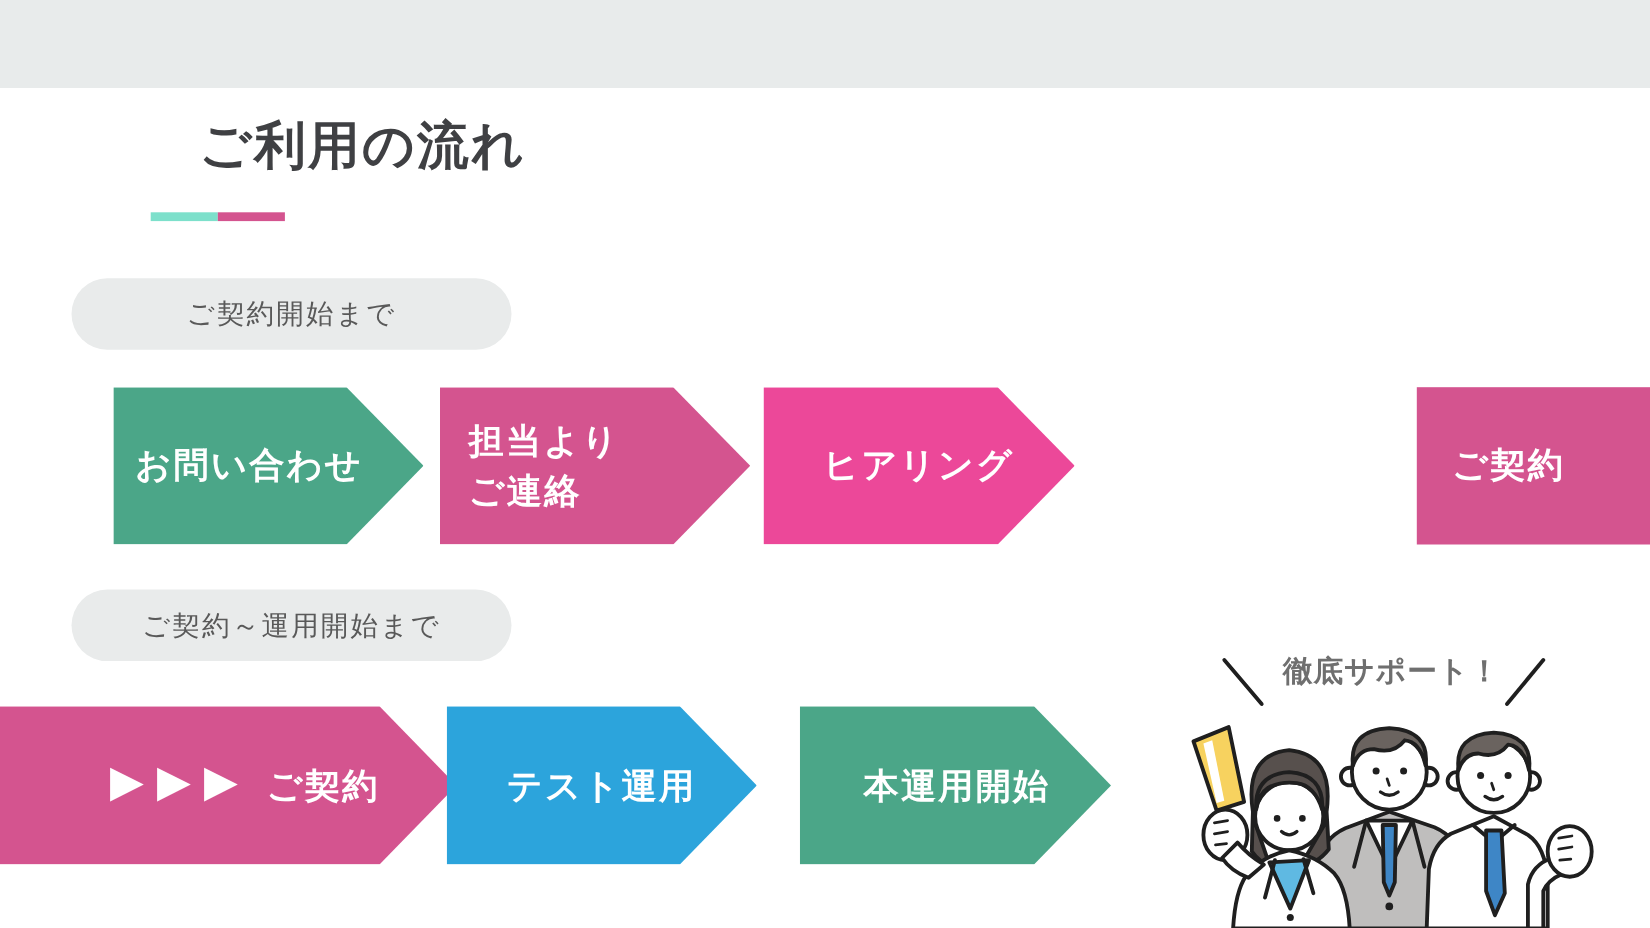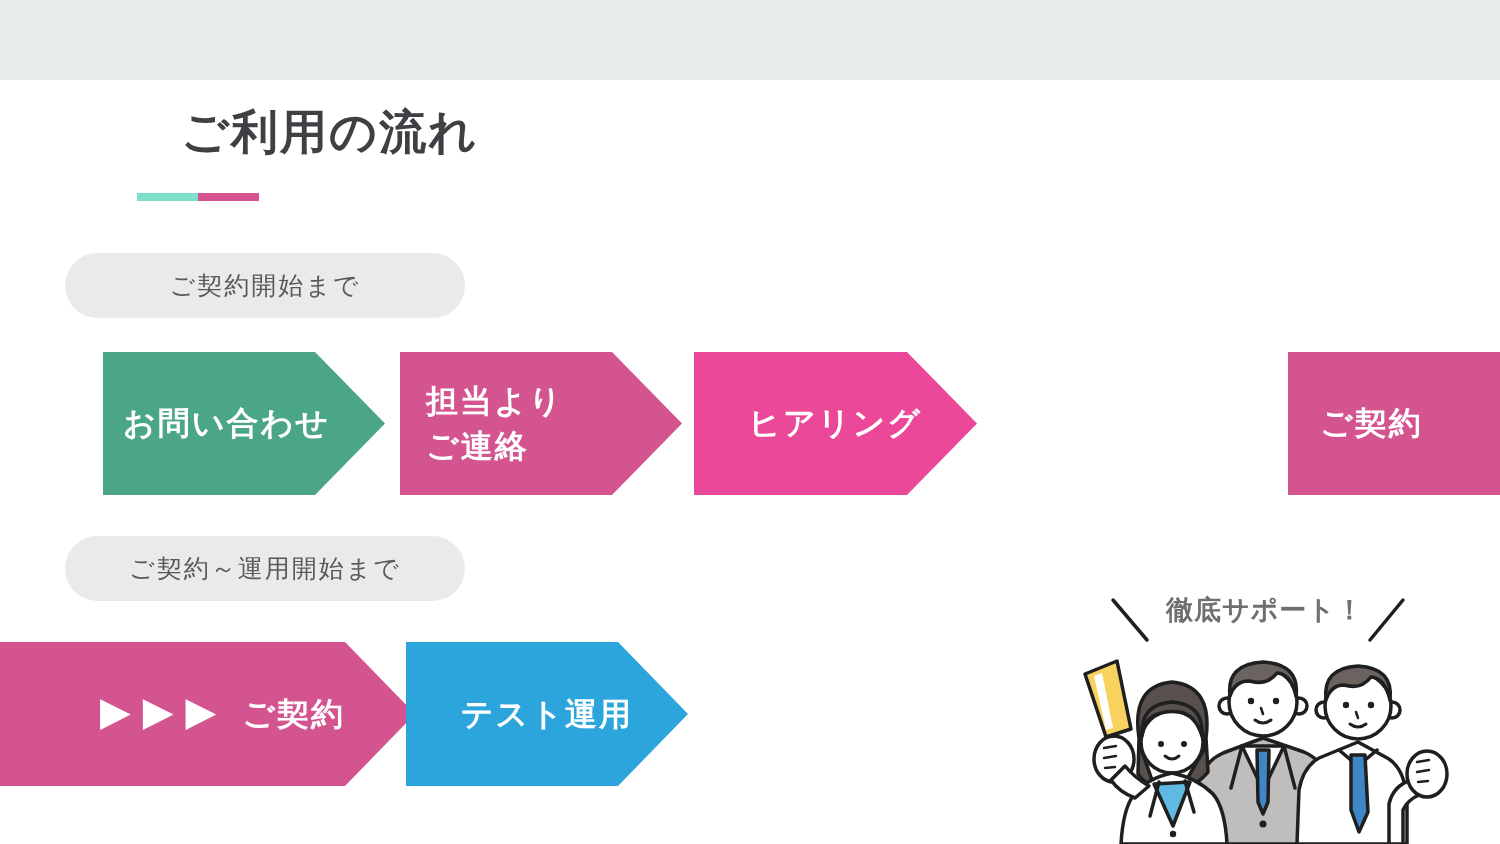--- a/index.html
+++ b/index.html
@@ -137,20 +137,23 @@
 
   <div class="arrow tipped start-left" style="left: 0px; top: 642px; width: 415px; height: 144px; padding-left: 100px; background-color: rgb(212, 84, 143);">
     <span class="tri-prefix">▶▶▶</span>
     <span class="arrow-label">ご契約</span>
   </div>
 
   <div class="arrow tipped" style="left: 406px; top: 642px; width: 282px; height: 144px; background-color: rgb(44, 164, 220);">
     <span class="arrow-label">テスト運用</span>
   </div>
 
+  <div class="arrow tipped" style="left: 727px; top: 642px; width: 283px; height: 144px; background-color: rgb(75, 166, 136);">
+    <span class="arrow-label">本運用開始</span>
+  </div>
 
   <div class="support-caption">徹底サポート！</div>
 
   <svg class="support-illustration" viewBox="0 0 420 256" xmlns="http://www.w3.org/2000/svg">
     <g fill="none" stroke="#1f1f1f" stroke-width="3.5" stroke-linecap="round" stroke-linejoin="round">
 
       <path d="M58,12 L92,52"></path>
       <path d="M348,12 L315,52"></path>
 
       <g>

